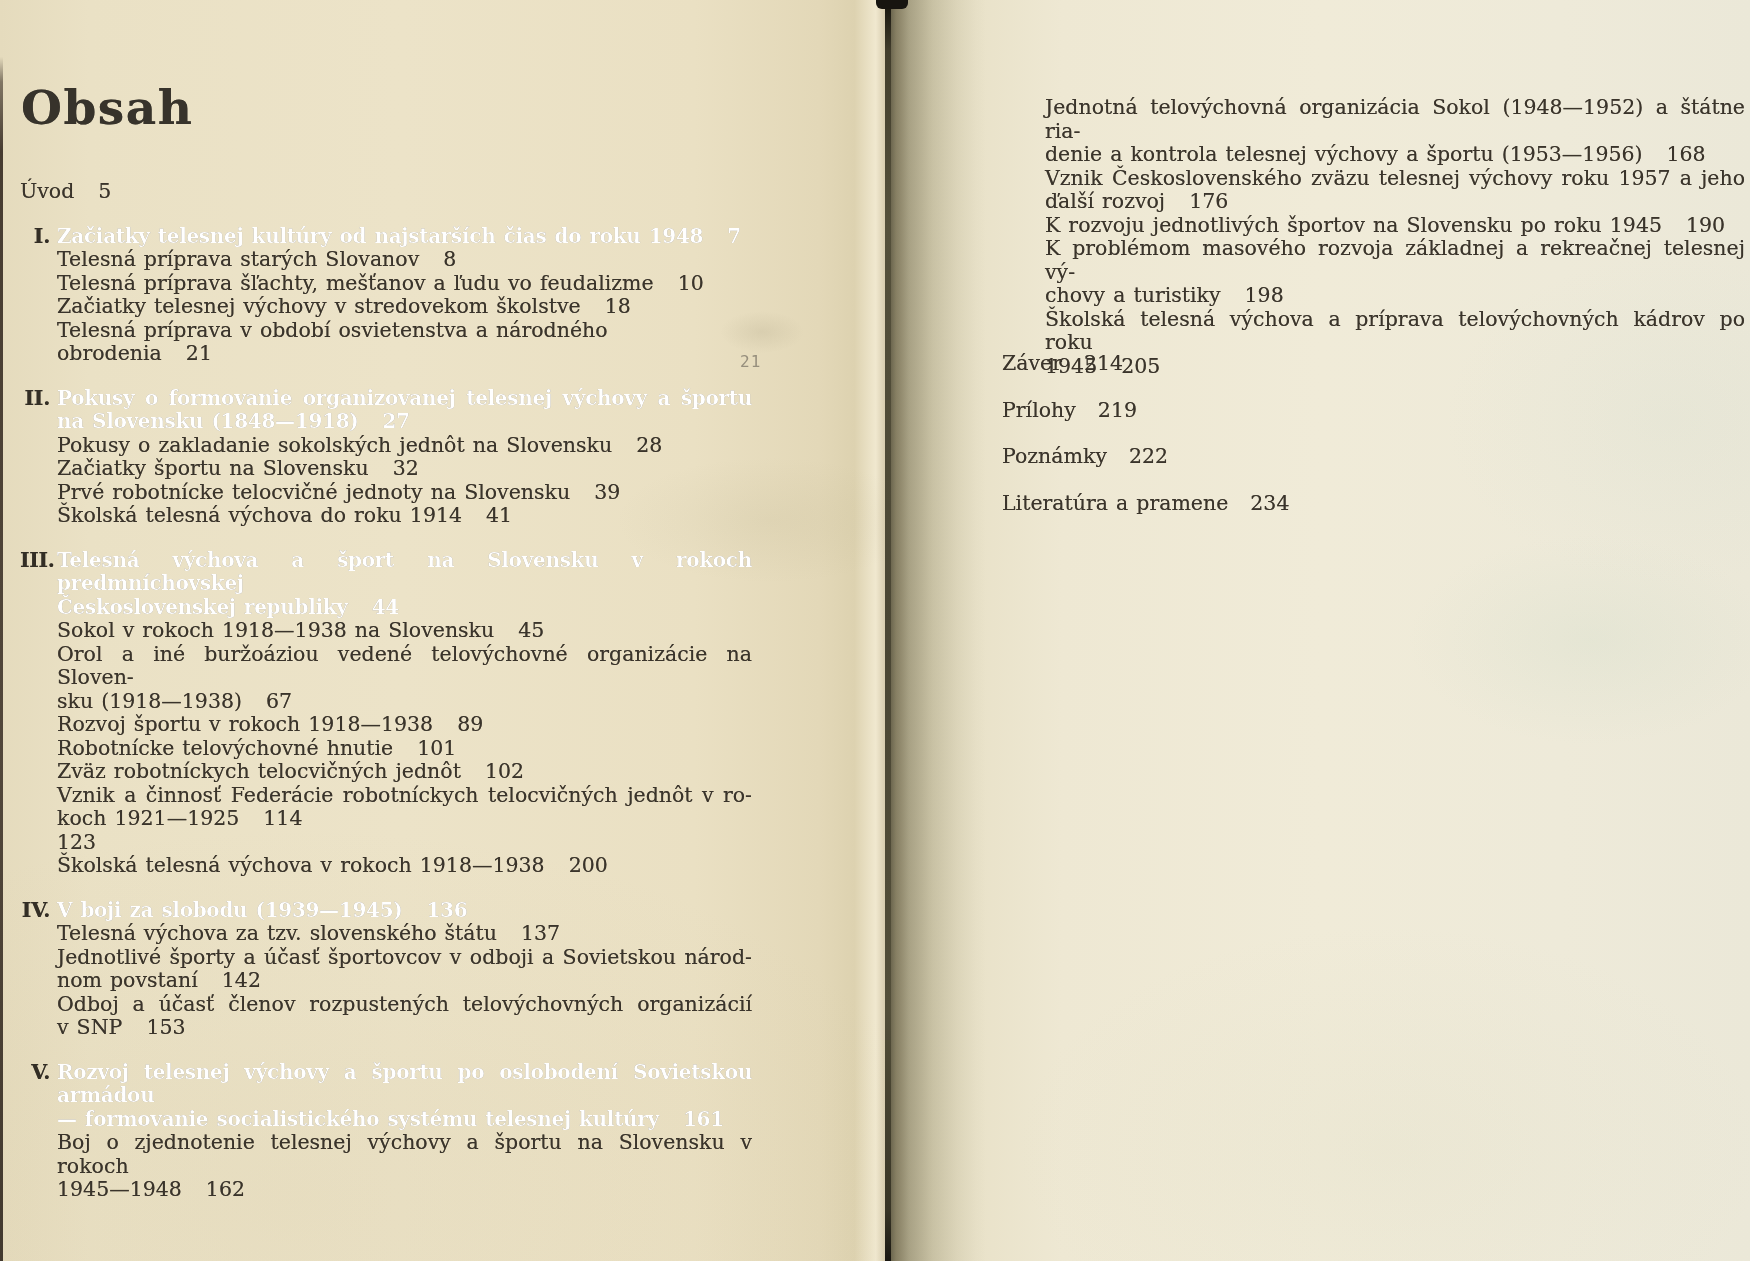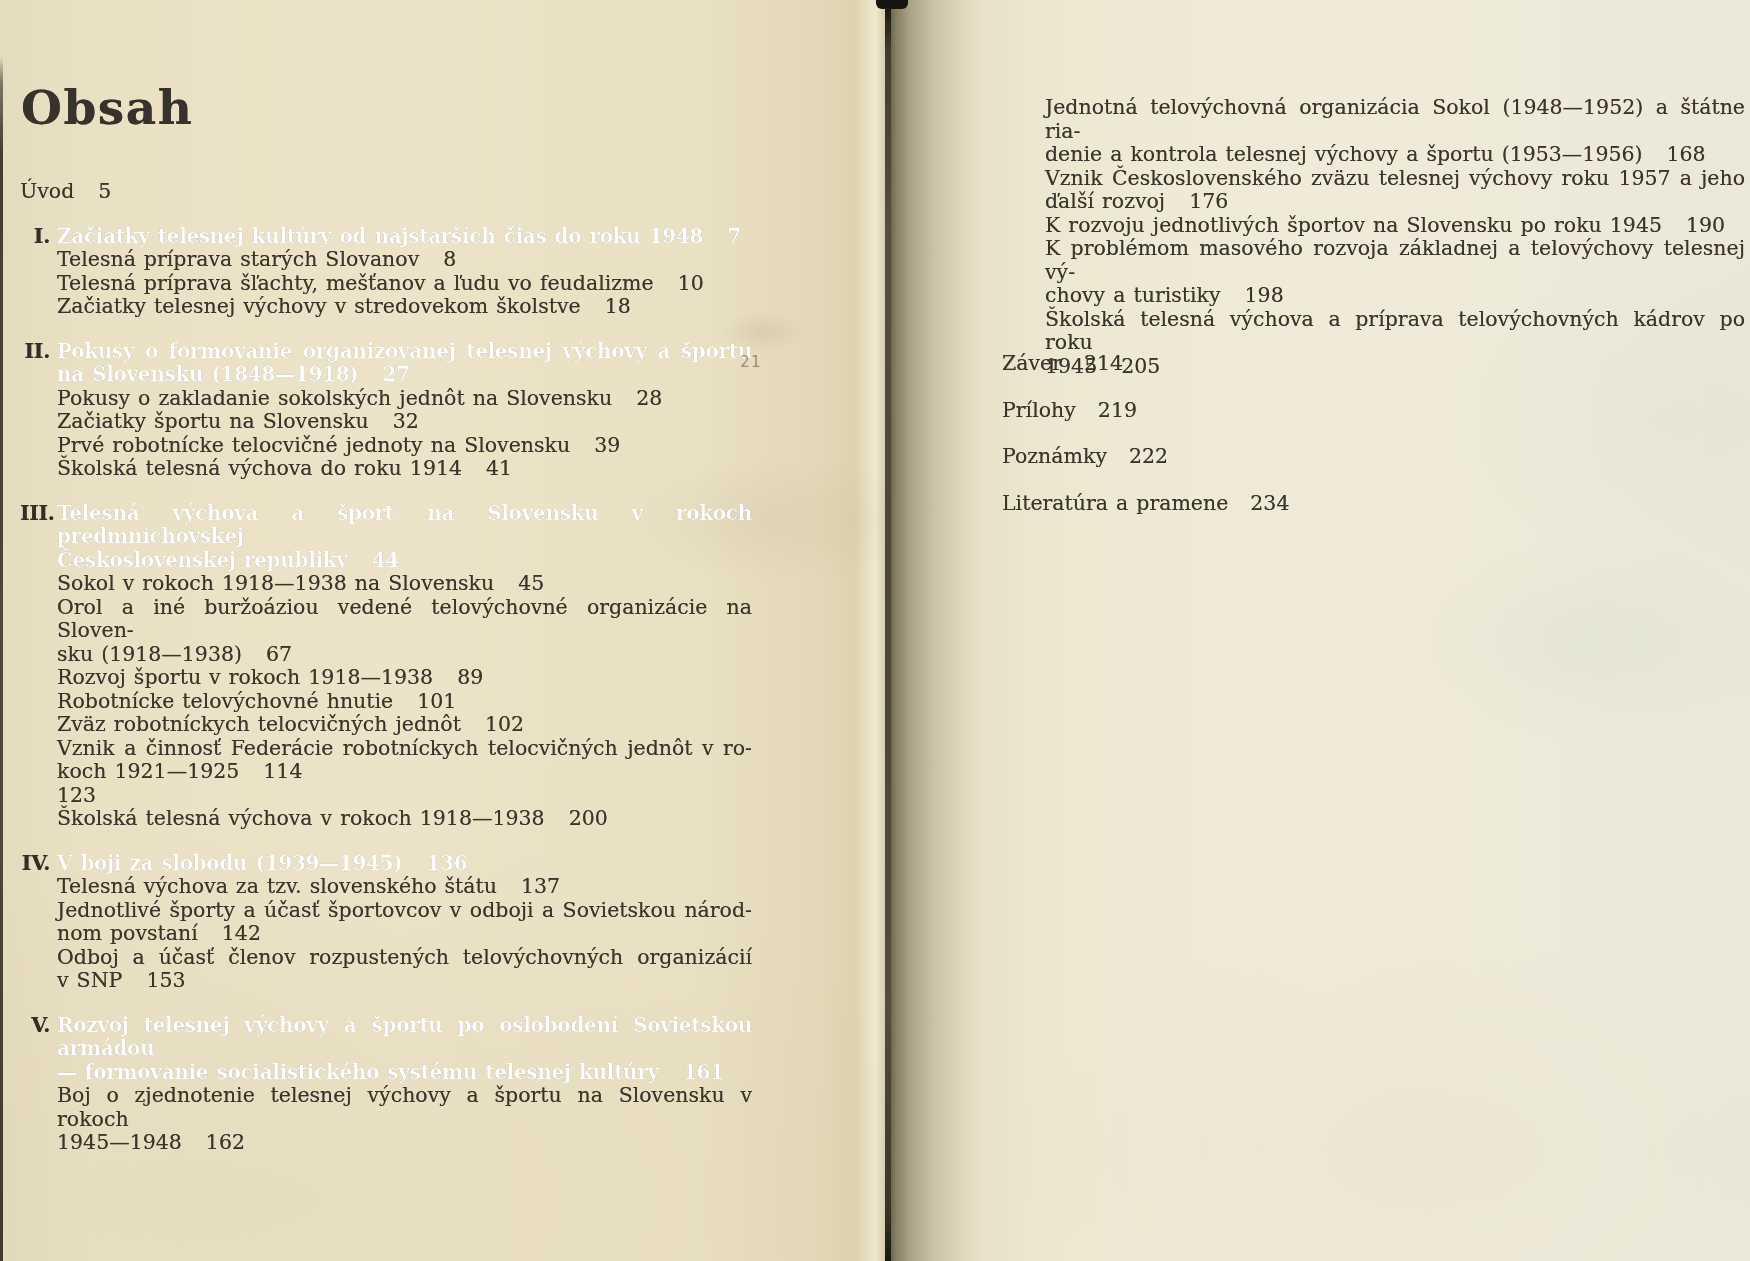--- a/index.html
+++ b/index.html
@@ -115,20 +115,23 @@
             </div>
             <div class="entry">
               <div class="line">Telesná príprava starých Slovanov<span class="pg">8</span></div>
             </div>
             <div class="entry">
               <div class="line">Telesná príprava šľachty, mešťanov a ľudu vo feudalizme<span class="pg">10</span></div>
             </div>
             <div class="entry">
               <div class="line">Začiatky telesnej výchovy v stredovekom školstve<span class="pg">18</span></div>
             </div>
+            <div class="entry">
+              <div class="line">Telesná príprava v období osvietenstva a národného obrodenia<span class="pg">21</span></div>
+            </div>
           </div>
         </div>
         <div class="section">
           <span class="numeral">II.</span>
           <div class="sec-body">
             <div class="entry heading">
               <div class="line just">Pokusy o formovanie organizovanej telesnej výchovy a športu</div>
               <div class="line">na Slovensku (1848—1918)<span class="pg">27</span></div>
             </div>
             <div class="entry">
@@ -221,21 +224,21 @@
         <div class="line">denie a kontrola telesnej výchovy a športu (1953—1956)<span class="pg">168</span></div>
       </div>
       <div class="entry">
         <div class="line just">Vznik Československého zväzu telesnej výchovy roku 1957 a jeho</div>
         <div class="line">ďalší rozvoj<span class="pg">176</span></div>
       </div>
       <div class="entry">
         <div class="line">K rozvoju jednotlivých športov na Slovensku po roku 1945<span class="pg">190</span></div>
       </div>
       <div class="entry">
-        <div class="line just">K problémom masového rozvoja základnej a telovýchovy telesnej vý-</div>
+        <div class="line just">K problémom masového rozvoja základnej a rekreačnej telesnej vý-</div>
         <div class="line">chovy a turistiky<span class="pg">198</span></div>
       </div>
       <div class="entry">
         <div class="line just">Školská telesná výchova a príprava telovýchovných kádrov po roku</div>
         <div class="line">1945<span class="pg">205</span></div>
       </div>
     </div>
 
   <div class="back-matter" id="back-matter">
       <div class="bm-entry"><span>Záver</span><span class="pg">214</span></div>

